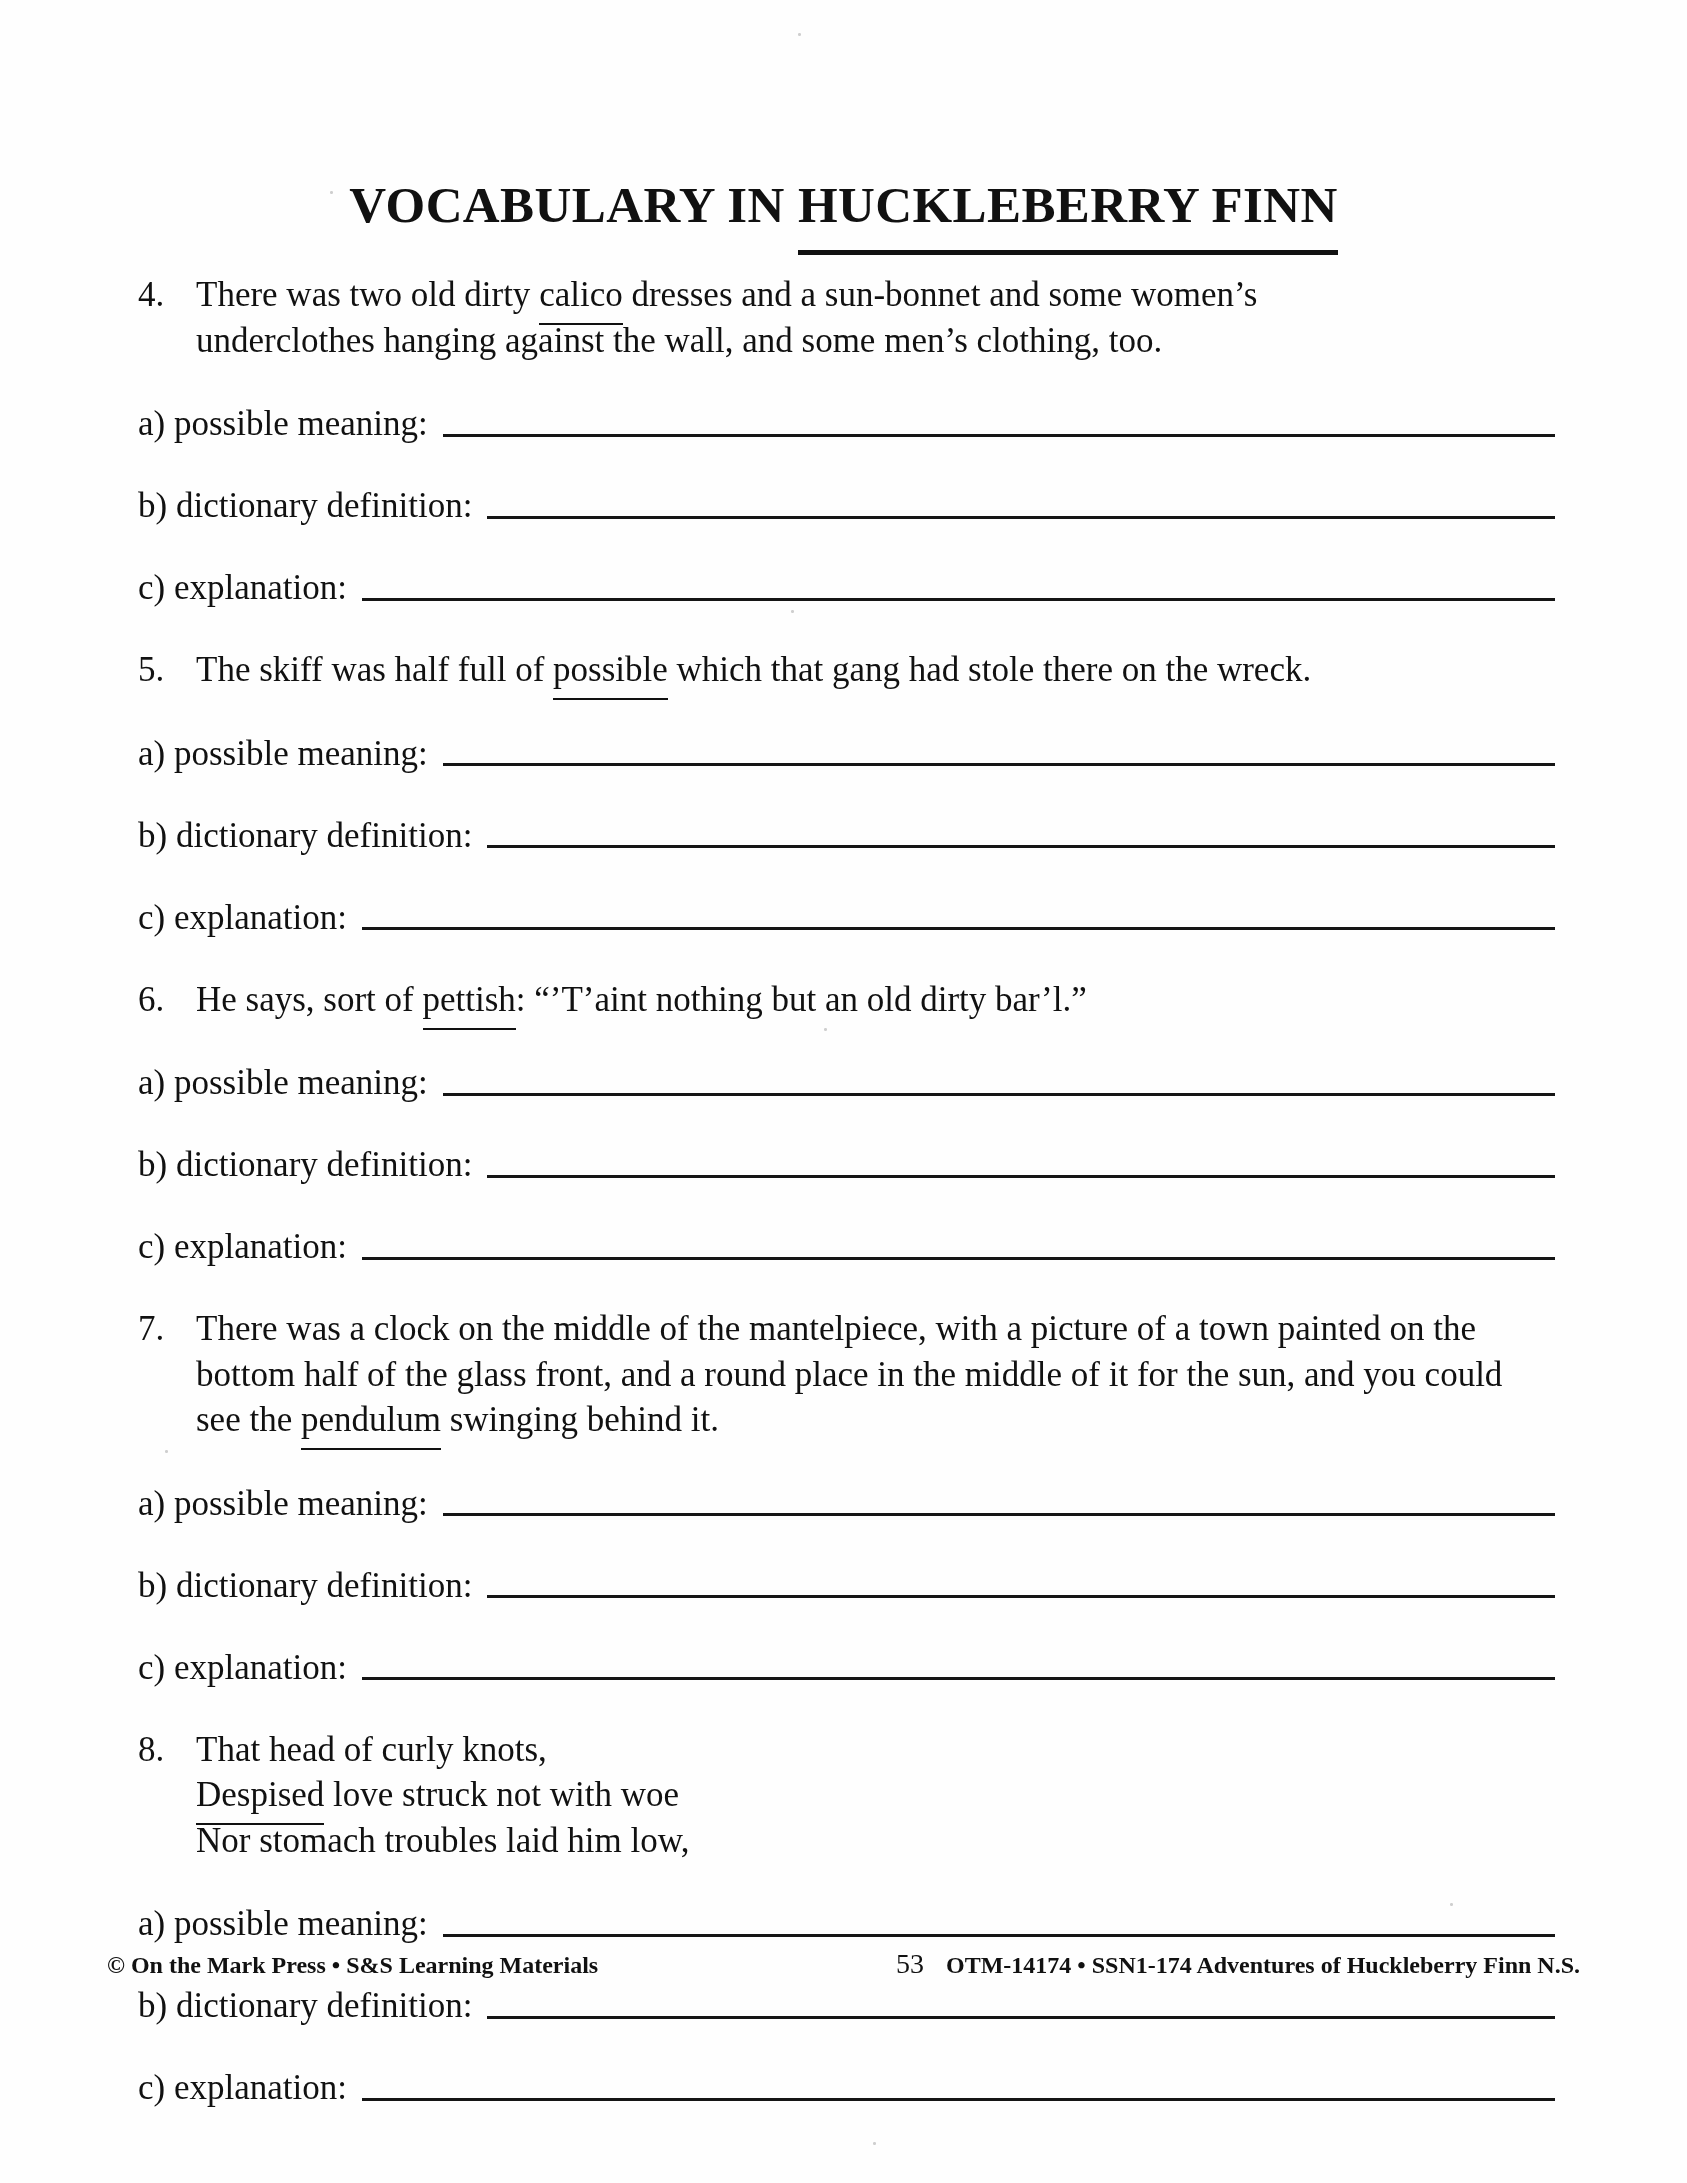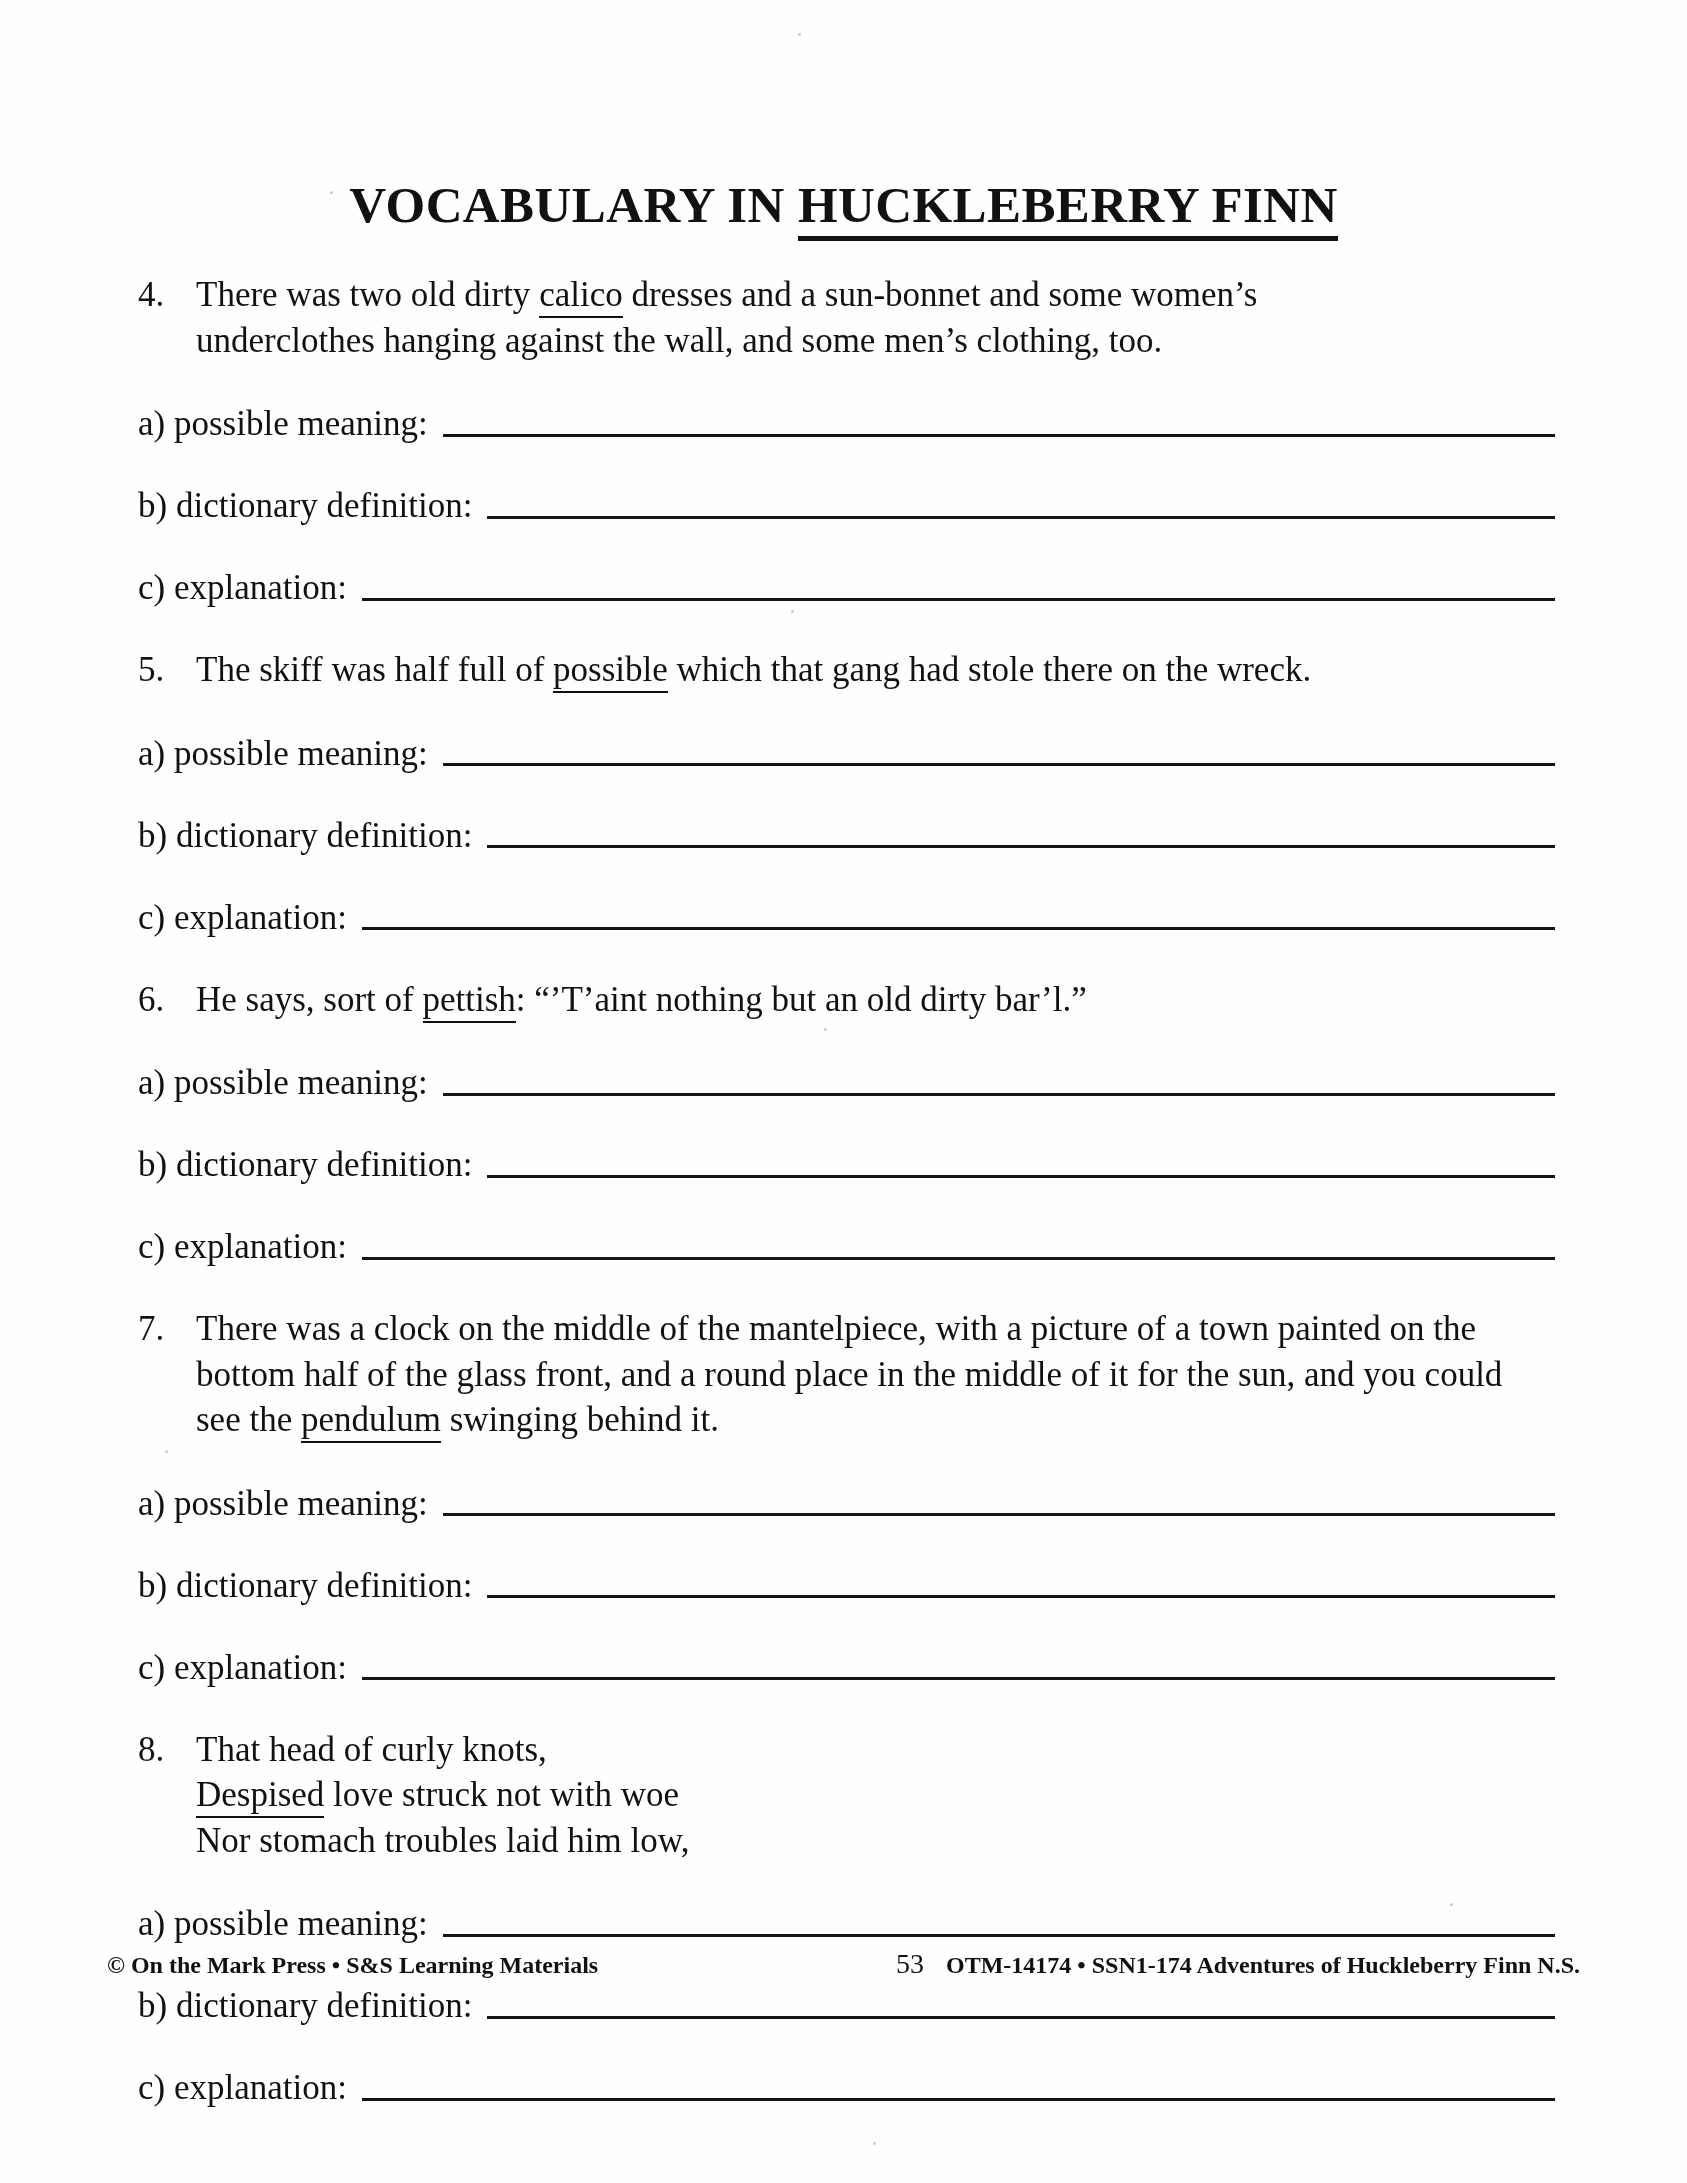--- a/index.html
+++ b/index.html
@@ -35,21 +35,21 @@
     display: inline-block;
     font-size: 51px;
     font-weight: bold;
     letter-spacing: 0.4px;
     white-space: nowrap;
     line-height: 1;
   }
   .doc-title .plain { }
   .doc-title .ul {
     border-bottom: 5px solid #111111;
-    padding-bottom: 3px;
+    padding-bottom: 17px;
   }
 
   
   .content {
     position: absolute;
     top: 272px;
     left: 138px;
     width: 1417px;
   }
 
@@ -65,21 +65,21 @@
   }
   .qnum {
     flex: 0 0 58px;
     text-align: left;
   }
   .qtext {
     flex: 1 1 auto;
   }
   .qtext .ulword {
     border-bottom: 2.5px solid #111111;
-    padding-bottom: 2px;
+    padding-bottom: 9px;
   }
   .poem-line {
     display: block;
   }
 
   
   .arow {
     display: flex;
     align-items: baseline;
     font-size: 35px;

